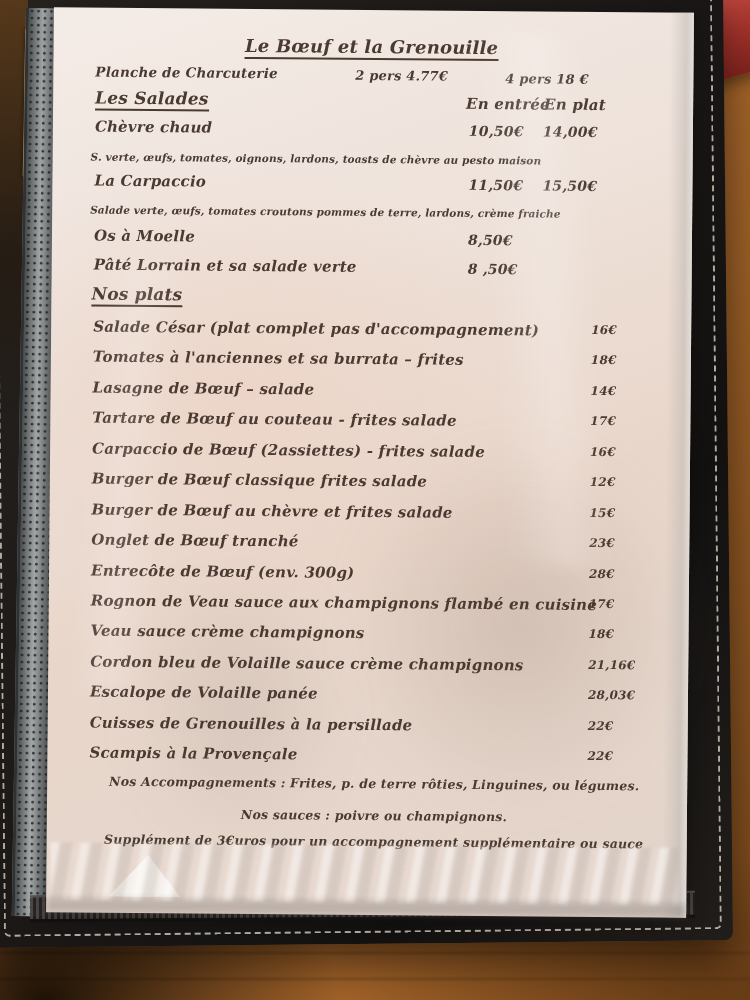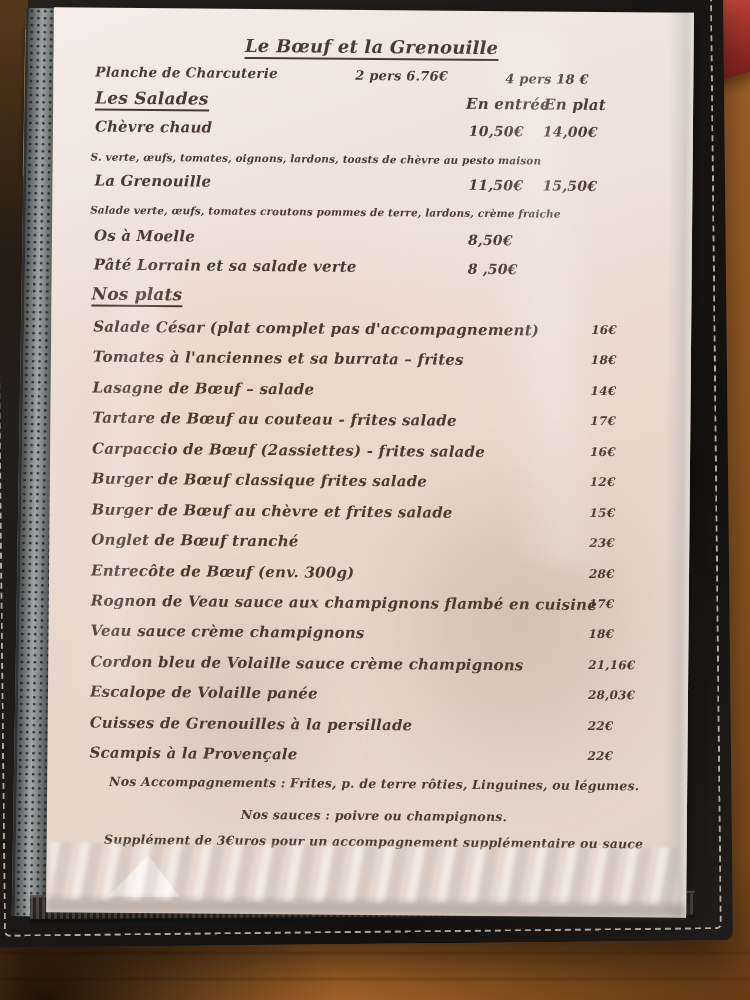--- a/index.html
+++ b/index.html
@@ -106,33 +106,33 @@
 
   <div class="page">
     <div class="blotch b1"></div>
     <div class="blotch b2"></div>
 
     <div class="title-row">
       <span class="t title">Le Bœuf et la Grenouille</span>
     </div>
 
     <span class="t abs charc-name">Planche de Charcuterie</span>
-    <span class="t abs charc-p2">2 pers  6.76€</span>
+    <span class="t abs charc-p2">2 pers  4.77€</span>
     <span class="t abs charc-p4">4 pers 18 €</span>
 
     <span class="t abs sec-head salades-head">Les Salades</span>
     <span class="t abs col-entree">En entrée</span>
     <span class="t abs col-plat">En plat</span>
 
     <span class="t abs s-name" style="left:42px;top:110px">Chèvre chaud</span>
     <span class="t abs s-price" style="left:416px;top:112px">10,50€</span>
     <span class="t abs s-price" style="left:490px;top:112px">14,00€</span>
     <span class="t abs s-desc" style="left:38px;top:143px">S. verte, œufs, tomates, oignons, lardons, toasts de chèvre au pesto maison</span>
 
-    <span class="t abs s-name" style="left:42px;top:164px">La Grenouille</span>
+    <span class="t abs s-name" style="left:42px;top:164px">La Carpaccio</span>
     <span class="t abs s-price" style="left:416px;top:166px">11,50€</span>
     <span class="t abs s-price" style="left:490px;top:166px">15,50€</span>
     <span class="t abs s-desc" style="left:38px;top:196px">Salade verte, œufs, tomates croutons pommes de terre, lardons, crème fraiche</span>
 
     <span class="t abs s-name" style="left:42px;top:219px">Os à Moelle</span>
     <span class="t abs s-price" style="left:416px;top:221px">8,50€</span>
 
     <span class="t abs s-name" style="left:42px;top:248px">Pâté Lorrain et sa salade verte</span>
     <span class="t abs s-price" style="left:416px;top:250px">8 ,50€</span>
 

